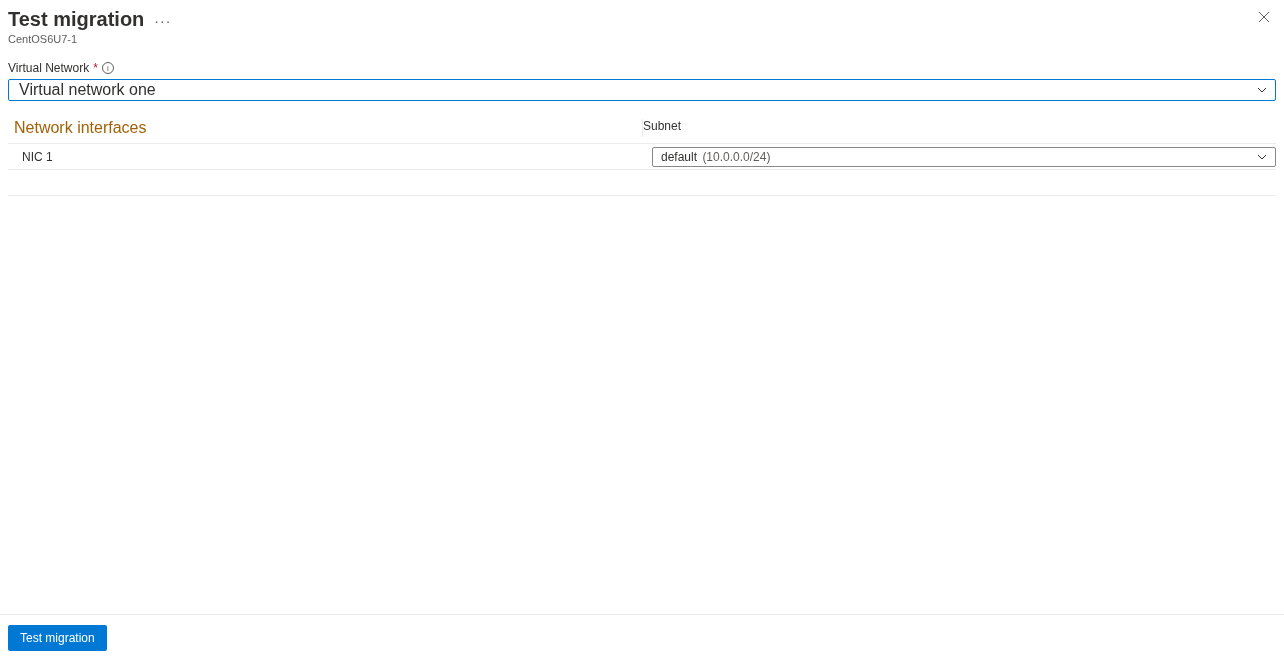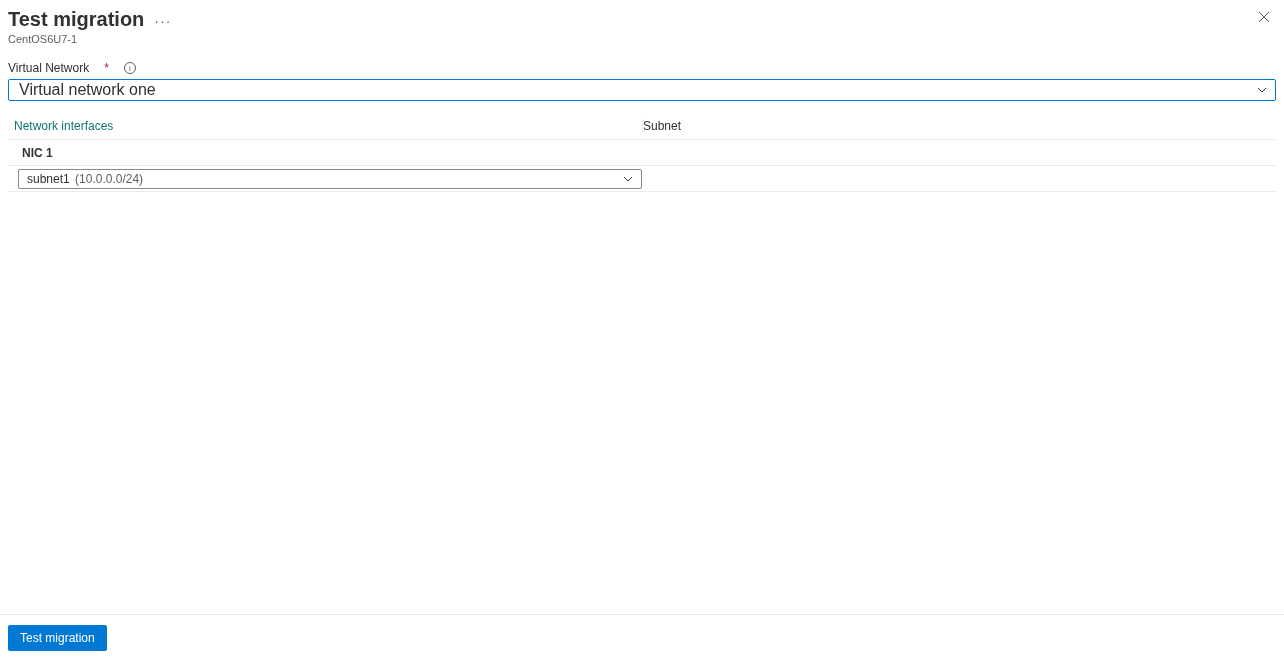--- a/index.html
+++ b/index.html
@@ -52,21 +52,21 @@
       font-size: 11px;
       color: #605e5c;
     }
     .content {
       padding: 0 8px;
       flex: 1;
     }
     .field-label {
       display: flex;
       align-items: center;
-      gap: 15px;
+      gap: 4px;
       font-size: 12px;
       margin-bottom: 4px;
     }
     .field-label-text {
       color: #323130;
     }
     .required {
       color: #a4262c;
     }
     .info-icon {
@@ -110,39 +110,39 @@
       width: 100%;
     }
     .table-header {
       display: flex;
       border-bottom: 1px solid #edebe9;
       padding: 6px 0;
     }
     .col-nic {
       width: 50%;
       padding-left: 6px;
-      font-size: 12px;
-      color: #0f766e;
+      font-size: 16px;
+      color: #a16207;
     }
     .col-subnet {
       width: 50%;
       border-left: 1px solid #edebe9;
       font-size: 12px;
     }
     .table-row {
       display: flex;
       align-items: center;
       border-bottom: 1px solid #edebe9;
       min-height: 26px;
     }
     .cell-nic {
       width: 50%;
       padding-left: 14px;
       font-size: 12px;
-      font-weight: 700;
+      font-weight: 400;
     }
     .cell-subnet {
       width: 50%;
       padding: 2px 0 2px 10px;
     }
     .subnet-select {
       width: 100%;
       border: 1px solid #8a8886;
       border-radius: 2px;
       padding: 2px 28px 2px 8px;
@@ -208,36 +208,36 @@
   </div>
 
   <div class="table">
     <div class="table-header">
       <div class="col-nic">Network interfaces</div>
       <div class="col-subnet">Subnet</div>
     </div>
 
     <div class="table-row">
       <div class="cell-nic">NIC 1</div>
-    </div>
-
-    <div class="table-row">
       <div class="cell-subnet">
         <div class="subnet-select">
           <span>
-            <span>subnet1</span>
+            <span>default</span>
             <span class="subnet-detail">(10.0.0.0/24)</span>
           </span>
           <span class="chevron">
             <svg width="10" height="6" viewBox="0 0 10 6">
                 <path d="M1 1 L5 5 L9 1" stroke="#323130" stroke-width="1" fill="none"></path>
               </svg>
           </span>
         </div>
       </div>
     </div>
 
+    <div class="table-row">
+    </div>
+
   </div>
 </div>
 
 <div class="footer">
   <button class="primary-btn">Test migration</button>
 </div>
 
 </body></html>

